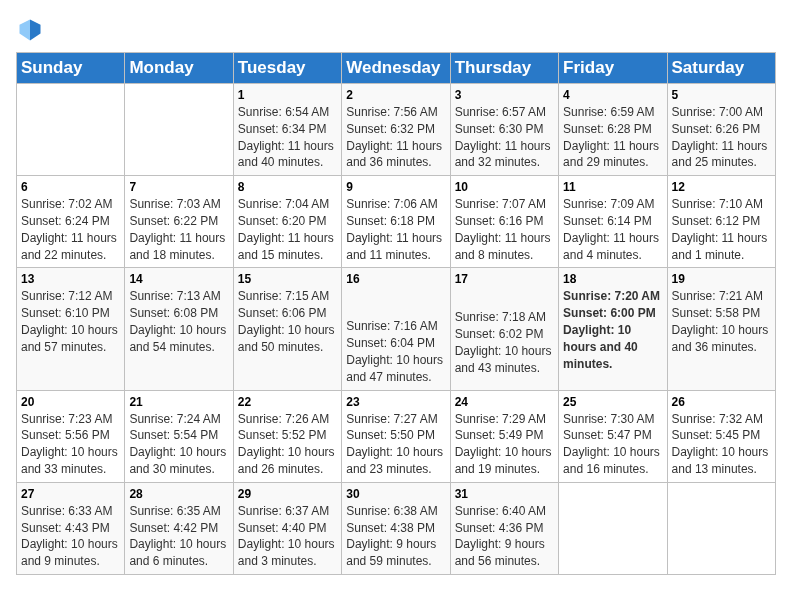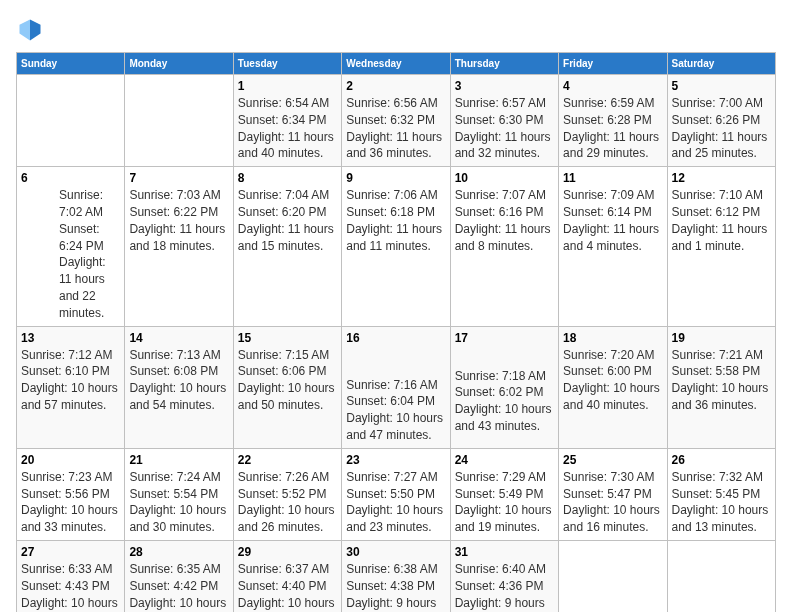--- a/index.html
+++ b/index.html
@@ -48,21 +48,21 @@
     table {
       width: 100%;
       border-collapse: collapse;
       font-size: 10.5px;
     }
     thead tr th {
       background-color: #2979c8;
       color: #fff;
       padding: 5px 4px;
       text-align: left;
-      font-size: 10px;
+      font-size: 17px;
       font-weight: bold;
       border: 1px solid #c0c0c0;
     }
     tbody tr td {
       border: 1px solid #c0c0c0;
       vertical-align: top;
       padding: 4px;
       width: 108px;
       min-height: 70px;
       background: #fff;
@@ -121,21 +121,21 @@
         <td class="empty"></td>
         <td class="empty"></td>
         <td>
           <span class="day-num">1</span>
           <div class="day-info" style="white-space: pre-line;">Sunrise: 6:54 AM
 Sunset: 6:34 PM
 Daylight: 11 hours and 40 minutes.</div>
         </td>
         <td>
           <span class="day-num">2</span>
-          <div class="day-info" style="white-space: pre-line;">Sunrise: 6:56 AM
+          <div class="day-info" style="white-space: pre-line;">Sunrise: 7:56 AM
 Sunset: 6:32 PM
 Daylight: 11 hours and 36 minutes.</div>
         </td>
         <td>
           <span class="day-num">3</span>
           <div class="day-info" style="white-space: pre-line;">Sunrise: 6:57 AM
 Sunset: 6:30 PM
 Daylight: 11 hours and 32 minutes.</div>
         </td>
         <td>
@@ -147,21 +147,21 @@
         <td>
           <span class="day-num">5</span>
           <div class="day-info" style="white-space: pre-line;">Sunrise: 7:00 AM
 Sunset: 6:26 PM
 Daylight: 11 hours and 25 minutes.</div>
         </td>
       </tr>
       <tr>
         <td>
           <span class="day-num">6</span>
-          <div class="day-info" style="white-space: pre-line; margin-left: 38px;">Sunrise: 7:02 AM
+          <div class="day-info" style="white-space: pre-line;">Sunrise: 7:02 AM
 Sunset: 6:24 PM
 Daylight: 11 hours and 22 minutes.</div>
         </td>
         <td>
           <span class="day-num">7</span>
           <div class="day-info" style="white-space: pre-line;">Sunrise: 7:03 AM
 Sunset: 6:22 PM
 Daylight: 11 hours and 18 minutes.</div>
         </td>
         <td>
@@ -221,21 +221,21 @@
 Daylight: 10 hours and 47 minutes.</div>
         </td>
         <td>
           <span class="day-num">17</span>
           <div class="day-info" style="white-space: pre-line; margin-top: 23px;">Sunrise: 7:18 AM
 Sunset: 6:02 PM
 Daylight: 10 hours and 43 minutes.</div>
         </td>
         <td>
           <span class="day-num">18</span>
-          <div class="day-info" style="white-space: pre-line;">Sunrise: 7:20 AM
+          <div class="day-info" style="white-space: pre-line; font-weight: bold;">Sunrise: 7:20 AM
 Sunset: 6:00 PM
 Daylight: 10 hours and 40 minutes.</div>
         </td>
         <td>
           <span class="day-num">19</span>
           <div class="day-info" style="white-space: pre-line;">Sunrise: 7:21 AM
 Sunset: 5:58 PM
 Daylight: 10 hours and 36 minutes.</div>
         </td>
       </tr>

